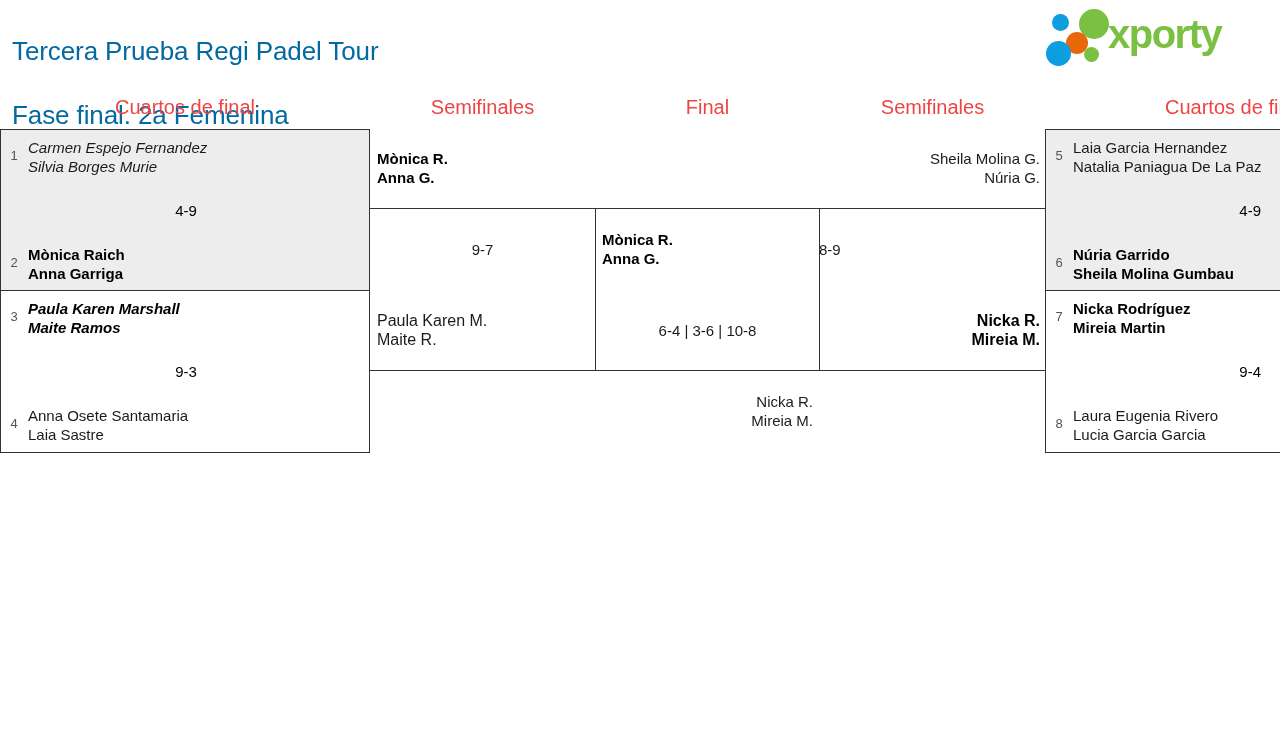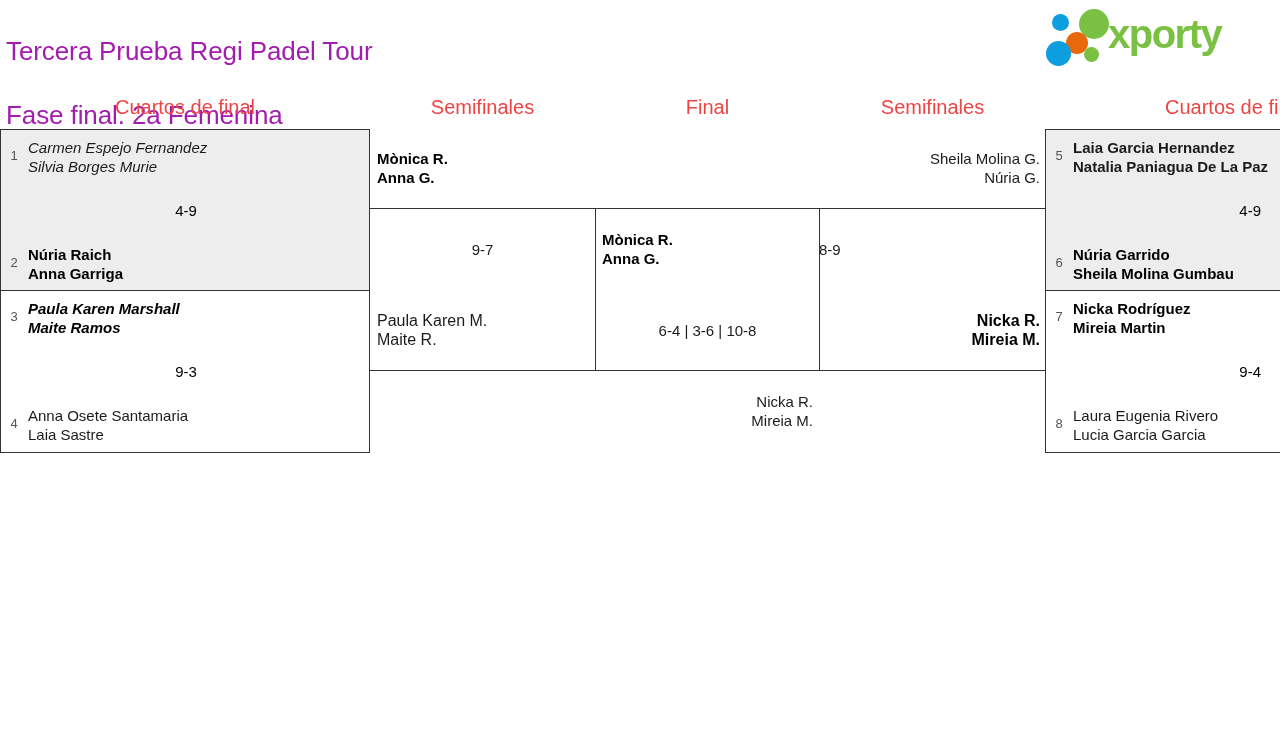--- a/index.html
+++ b/index.html
@@ -14,23 +14,23 @@
     font-family: "Liberation Sans", sans-serif;
     color: #1b1b1b;
     -webkit-font-smoothing: antialiased;
   }
 
   
   #header { position: absolute; left: 0; top: 0; width: 1280px; height: 90px; }
   #title {
     position: absolute; left: 0; top: 0;
     font-size: 26px; line-height: 32px;
-    font-weight: 400; color: #a21caf;
+    font-weight: 400; color: #0369a1;
     white-space: pre-line;
-    padding-left: 6px; padding-top: 3px;
+    padding-left: 12px; padding-top: 3px;
     letter-spacing: -0.1px;
   }
   #title .line { display: block; }
 
   
   #logo {
     position: absolute; right: 4px; top: 6px;
     width: 230px; height: 62px;
   }
   #logo-dots { position: absolute; left: 0; top: 2px; width: 70px; height: 58px; }
@@ -96,21 +96,21 @@
   #qf1 .players, #qf2 .players { left: 27px; }
   #qf1 .top-seed, #qf2 .top-seed { top: 18px; }
   #qf1 .top-players, #qf2 .top-players { top: 8px; font-style: italic; }
   #qf1 .bot-seed, #qf2 .bot-seed { top: 125px; }
   #qf1 .bot-players, #qf2 .bot-players { top: 115px; }
 
   
   #qf3 .seed, #qf4 .seed { left: 4px; }
   #qf3 .players, #qf4 .players { left: 27px; }
   #qf3 .top-seed, #qf4 .top-seed { top: 18px; }
-  #qf3 .top-players, #qf4 .top-players { top: 8px; font-weight: bold; }
+  #qf3 .top-players, #qf4 .top-players { top: 8px; }
   #qf3 .bot-seed, #qf4 .bot-seed { top: 125px; }
   #qf3 .bot-players, #qf4 .bot-players { top: 115px; }
 
   .score {
     position: absolute;
     font-size: 15px; line-height: 19px;
     color: #000000; white-space: nowrap;
   }
   #qf1 .score, #qf2 .score { left: 0; top: 71px; width: 370px; text-align: center; }
   #qf3 .score, #qf4 .score { left: 0; top: 71px; width: 215px; text-align: right; }
@@ -186,21 +186,21 @@
 <div class="box" id="qf1">
   <div class="qf-match">
     <span class="seed top-seed">1</span>
     <span class="players top-players">
       <span class="p">Carmen Espejo Fernandez</span>
       <span class="p">Silvia Borges Murie</span>
     </span>
     <span class="score">4-9</span>
     <span class="seed bot-seed">2</span>
     <span class="players bot-players win">
-      <span class="p">Núria Raich</span>
+      <span class="p">Mònica Raich</span>
       <span class="p">Anna Garriga</span>
     </span>
   </div>
 </div>
 
 <div class="box" id="qf2">
   <div class="qf-match">
     <span class="seed top-seed">3</span>
     <span class="players top-players win">
       <span class="p">Paula Karen Marshall</span>

